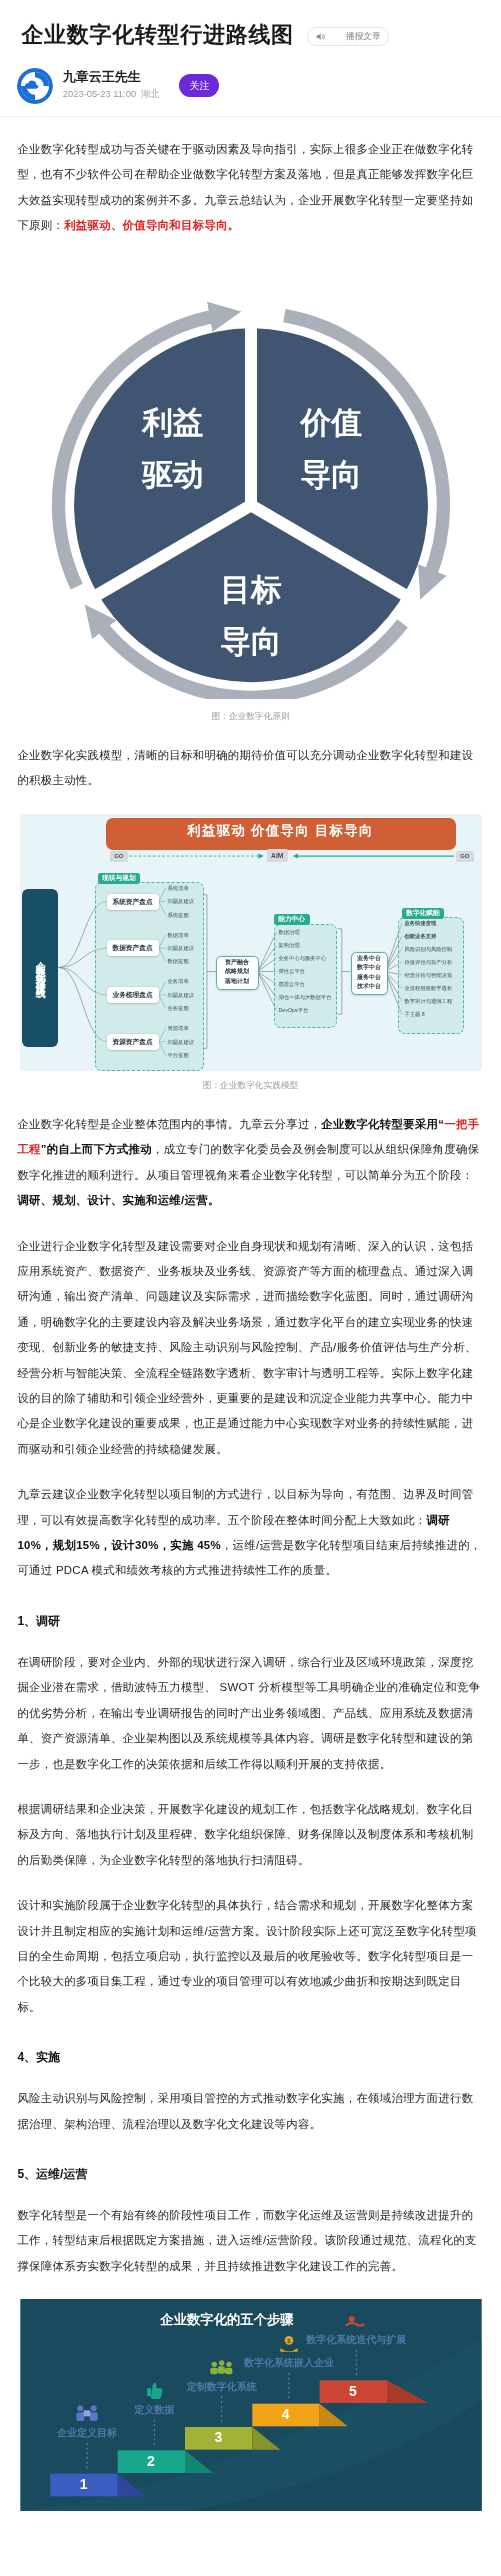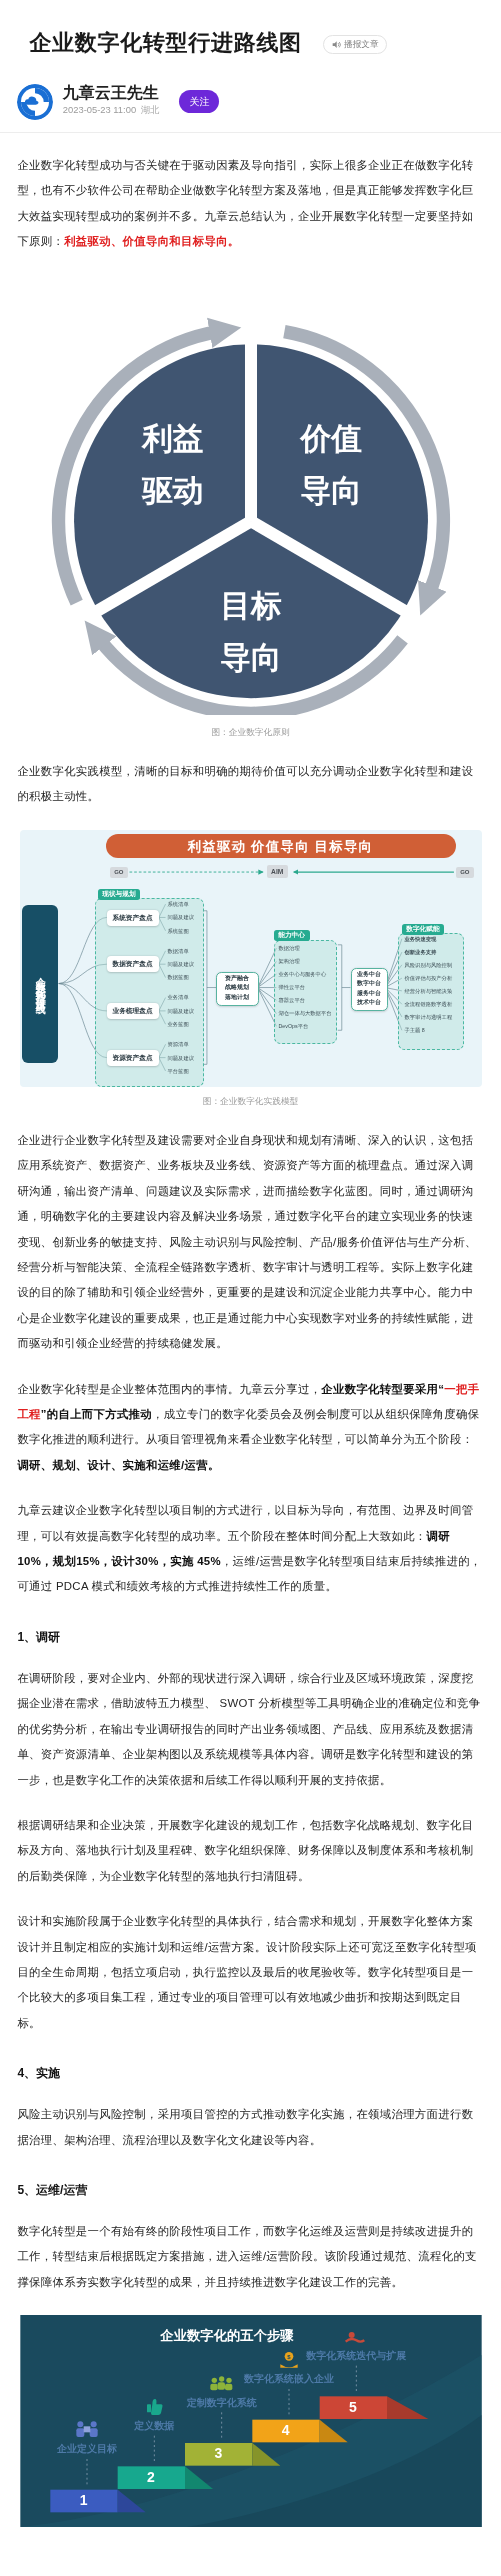--- a/index.html
+++ b/index.html
@@ -1,59 +1,59 @@
 <!DOCTYPE html>
 <html style="font-size:10.7px"><head>
 <meta charset="utf-8">
 <style>
   html,body{margin:0;padding:0;background:#fff;}
   body{width:501px;font-family:"Liberation Sans","DejaVu Sans",sans-serif;color:#222;}
   .wrap{padding:9.4px 0 20px 0;}
   
   .title-row{display:flex;align-items:center;padding:6.7px 17.4px 0 17.4px;}
   .page-title{font-size:22px;font-weight:bold;color:#1a1a1a;letter-spacing:0.7px;line-height:29px;}
-  .broadcast{display:flex;align-items:center;gap:3px;margin-left:9.4px;margin-top:4px;border:0.7px solid #e3e3e3;border-radius:10.7px;padding:2.7px 7.4px;color:#7d7d7d;font-size:8.7px;background:#fff;cursor:pointer;white-space:nowrap;}
+  .broadcast{display:flex;align-items:center;gap:21px;margin-left:9.4px;margin-top:4px;border:0.7px solid #e3e3e3;border-radius:10.7px;padding:2.7px 7.4px;color:#7d7d7d;font-size:8.7px;background:#fff;cursor:pointer;white-space:nowrap;}
   .author-row{display:flex;align-items:center;margin:14.7px 17.4px 0 17.4px;}
   .avatar{width:36px;height:36px;border-radius:50%;overflow:hidden;flex:none;}
   .author-col{margin-left:9.4px;}
-  .author-name{font-size:16px;font-weight:bold;color:#222;line-height:14.7px;}
+  .author-name{font-size:13px;font-weight:bold;color:#222;line-height:14.7px;}
   .author-meta{font-size:9.4px;color:#9b9b9b;margin-top:3.3px;}
   .author-meta .loc{margin-left:2px;color:#a8a8a8;}
   .follow-btn{margin-left:20px;width:40px;height:23px;border:none;border-radius:11.4px;background:#6d28d9;color:#fff;font-size:10px;cursor:pointer;}
   .hr{border-bottom:0.7px solid #ededed;margin-top:12px;}
   
   .para{font-size:11.4px;line-height:25.4px;letter-spacing:0.3px;color:#242424;margin:20px 17.4px;}
   .b{font-weight:bold;color:#101010;}
   .rb{font-weight:bold;color:#e02020;margin-top:36px;}
   .caption{text-align:center;font-size:8.7px;color:#9c9c9c;margin:9.4px 0 4px 0;}
   .sec-h{font-size:12px;font-weight:bold;color:#141414;margin:29px 17.4px 0 17.4px;}
   
   .fig2{position:relative;width:462px;height:257px;margin:20px auto 0 auto;background:#e9f4f9;border-radius:4px;}
   .fig2 svg.under{position:absolute;left:0;top:0;z-index:0;}
-  .mm-bar{position:absolute;left:86px;top:4px;width:350px;height:24px;background:#d05f36;border-radius:12px;color:#fff;font-size:13.4px;font-weight:bold;text-align:center;line-height:25.4px;letter-spacing:1.3px;z-index:1;font-family:Liberation Serif, serif;}
+  .mm-bar{position:absolute;left:86px;top:4px;width:350px;height:32px;background:#d05f36;border-radius:7px;color:#fff;font-size:13.4px;font-weight:bold;text-align:center;line-height:25.4px;letter-spacing:1.3px;z-index:1;}
   .mm-badge{position:absolute;background:#d6dade;border-radius:2px;color:#4a4f55;font-size:6px;font-weight:bold;text-align:center;z-index:1;}
   .mm-root{position:absolute;left:2.7px;top:75px;width:36px;height:158px;background:#174f66;border-radius:6px;color:#fff;display:flex;align-items:center;justify-content:center;z-index:1;}
   .mm-root span{writing-mode:vertical-rl;text-orientation:upright;font-size:10px;font-weight:bold;letter-spacing:2.7px;}
   .mm-tag{position:absolute;background:#27ab91;color:#fff;font-size:6.7px;font-weight:bold;padding:1.3px 4.7px;border-radius:2.7px;z-index:2;white-space:nowrap;}
   .mm-group{position:absolute;border:1px dashed #4ab8a2;background:rgba(178,224,216,.45);border-radius:6.7px;z-index:0;}
   .mm-node{position:absolute;width:52px;height:16px;background:#fff;border-radius:4px;font-size:6.7px;font-weight:bold;color:#2b3a42;text-align:center;line-height:16px;box-shadow:0 0.7px 2px rgba(0,0,0,.18);z-index:1;}
   .mm-leaf{position:absolute;font-size:5.3px;line-height:6.7px;color:#3c4d55;white-space:nowrap;z-index:1;}
   .mm-item{position:absolute;font-size:5.3px;line-height:6.7px;color:#3c4d55;white-space:nowrap;z-index:1;}
   .mm-hub{position:absolute;background:#fff;border:0.7px solid #57b3a0;border-radius:5.3px;font-size:6px;font-weight:bold;color:#2b3a42;text-align:center;box-shadow:0 0.7px 2px rgba(0,0,0,.15);z-index:1;}
   .mm-hub div{line-height:9.4px;}
   
   .fig3{width:462px;margin:18.7px auto 0 auto;}
 </style>
 </head>
 <body>
 
 <div class="wrap">
 
   <div class="title-row">
-    <h1 class="page-title" style="margin:12px;">企业数字化转型行进路线图</h1>
+    <h1 class="page-title" style="margin:4px;">企业数字化转型行进路线图</h1>
     <div class="broadcast">
       <svg width="9.4" height="9.4" viewBox="0 0 14 14">
         <polygon points="1,5 4,5 7,2 7,12 4,9 1,9" fill="#8a8a8a"></polygon>
         <path d="M9,4.5 A3.4,3.4 0 0 1 9,9.5" stroke="#8a8a8a" stroke-width="1.2" fill="none"></path>
         <path d="M10.8,3 A5.6,5.6 0 0 1 10.8,11" stroke="#8a8a8a" stroke-width="1.2" fill="none"></path>
       </svg>
       <span>播报文章</span>
     </div>
   </div>
 
@@ -217,23 +217,23 @@
     <div class="mm-item" style="left:385px;top:119px;font-weight:bold;">创新业务支持</div>
     <div class="mm-item" style="left:385px;top:132px;">风险识别与风险控制</div>
     <div class="mm-item" style="left:385px;top:145px;">价值评估与投产分析</div>
     <div class="mm-item" style="left:385px;top:158px;">经营分析与智能决策</div>
     <div class="mm-item" style="left:385px;top:171px;">全流程链路数字透析</div>
     <div class="mm-item" style="left:385px;top:184px;">数字审计与透明工程</div>
     <div class="mm-item" style="left:385px;top:197px;">子主题 8</div>
   </div>
   <div class="caption">图：企业数字化实践模型</div>
 
+  <p class="para"><span>企业数字化转型是企业整体范围内的事情。九章云分享过，</span><span class="b">企业数字化转型要采用“</span><span class="rb">一把手工程</span><span class="b">”的自上而下方式推动</span><span>，成立专门的数字化委员会及例会制度可以从组织保障角度确保数字化推进的顺利进行。从项目管理视角来看企业数字化转型，可以简单分为五个阶段：</span><span class="b">调研、规划、设计、实施和运维/运营。</span></p>
+
   <p class="para">企业进行企业数字化转型及建设需要对企业自身现状和规划有清晰、深入的认识，这包括应用系统资产、数据资产、业务板块及业务线、资源资产等方面的梳理盘点。通过深入调研沟通，输出资产清单、问题建议及实际需求，进而描绘数字化蓝图。同时，通过调研沟通，明确数字化的主要建设内容及解决业务场景，通过数字化平台的建立实现业务的快速变现、创新业务的敏捷支持、风险主动识别与风险控制、产品/服务价值评估与生产分析、经营分析与智能决策、全流程全链路数字透析、数字审计与透明工程等。实际上数字化建设的目的除了辅助和引领企业经营外，更重要的是建设和沉淀企业能力共享中心。能力中心是企业数字化建设的重要成果，也正是通过能力中心实现数字对业务的持续性赋能，进而驱动和引领企业经营的持续稳健发展。</p>
-
-  <p class="para"><span>企业数字化转型是企业整体范围内的事情。九章云分享过，</span><span class="b">企业数字化转型要采用“</span><span class="rb">一把手工程</span><span class="b">”的自上而下方式推动</span><span>，成立专门的数字化委员会及例会制度可以从组织保障角度确保数字化推进的顺利进行。从项目管理视角来看企业数字化转型，可以简单分为五个阶段：</span><span class="b">调研、规划、设计、实施和运维/运营。</span></p>
 
   <p class="para"><span>九章云建议企业数字化转型以项目制的方式进行，以目标为导向，有范围、边界及时间管理，可以有效提高数字化转型的成功率。五个阶段在整体时间分配上大致如此：</span><span class="b">调研10%，规划15%，设计30%，实施 45%</span><span>，运维/运营是数字化转型项目结束后持续推进的，可通过 PDCA 模式和绩效考核的方式推进持续性工作的质量。</span></p>
 
   <h3 class="sec-h">1、调研</h3>
   <p class="para">在调研阶段，要对企业内、外部的现状进行深入调研，综合行业及区域环境政策，深度挖掘企业潜在需求，借助波特五力模型、 SWOT 分析模型等工具明确企业的准确定位和竞争的优劣势分析，在输出专业调研报告的同时产出业务领域图、产品线、应用系统及数据清单、资产资源清单、企业架构图以及系统规模等具体内容。调研是数字化转型和建设的第一步，也是数字化工作的决策依据和后续工作得以顺利开展的支持依据。</p>
   <p class="para">根据调研结果和企业决策，开展数字化建设的规划工作，包括数字化战略规划、数字化目标及方向、落地执行计划及里程碑、数字化组织保障、财务保障以及制度体系和考核机制的后勤类保障，为企业数字化转型的落地执行扫清阻碍。</p>
   <p class="para">设计和实施阶段属于企业数字化转型的具体执行，结合需求和规划，开展数字化整体方案设计并且制定相应的实施计划和运维/运营方案。设计阶段实际上还可宽泛至数字化转型项目的全生命周期，包括立项启动，执行监控以及最后的收尾验收等。数字化转型项目是一个比较大的多项目集工程，通过专业的项目管理可以有效地减少曲折和按期达到既定目标。</p>
   <h3 class="sec-h">4、实施</h3>
   <p class="para">风险主动识别与风险控制，采用项目管控的方式推动数字化实施，在领域治理方面进行数据治理、架构治理、流程治理以及数字化文化建设等内容。</p>
   <h3 class="sec-h">5、运维/运营</h3>

